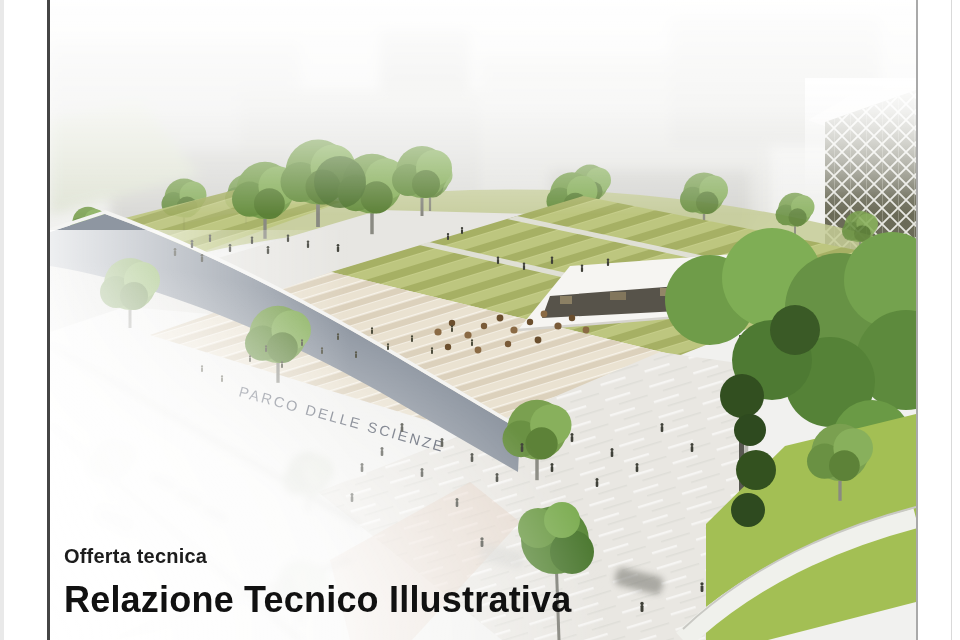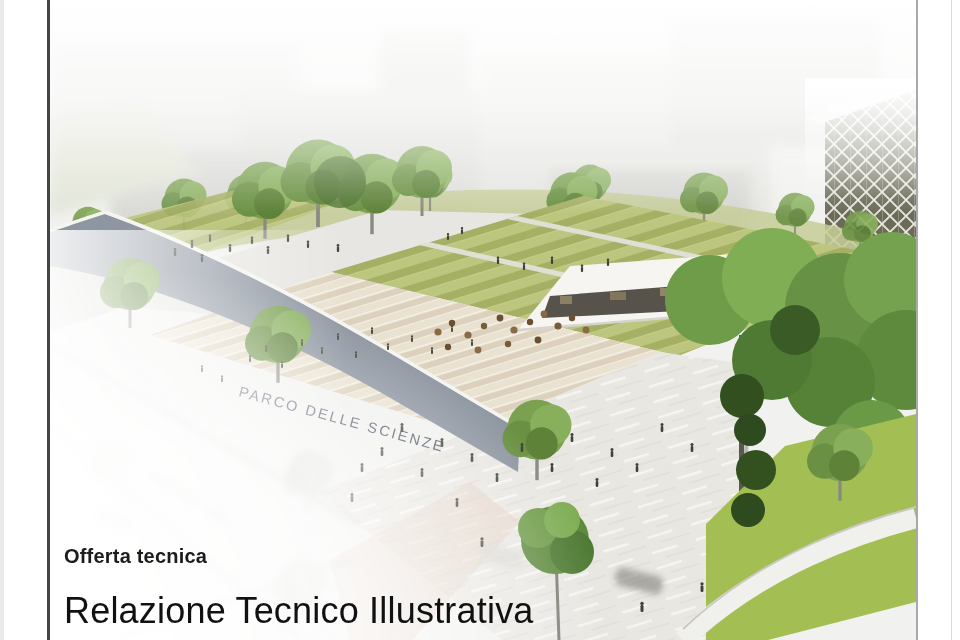--- a/index.html
+++ b/index.html
@@ -6,21 +6,21 @@
     font-family:"Liberation Sans", sans-serif;}
   .stage{position:relative;width:960px;height:640px;background:#ffffff;}
   .edge-strip{position:absolute;left:0;top:0;width:4px;height:640px;background:#e9e9e9;}
   .border-left{position:absolute;left:47px;top:0;width:3px;height:640px;background:#454545;}
   .border-right{position:absolute;left:916px;top:0;width:2px;height:640px;background:#a9a9a9;}
   .faint-line{position:absolute;left:951px;top:0;width:1px;height:640px;background:#d9d9d9;}
   .photo{position:absolute;left:50px;top:0;width:866px;height:640px;overflow:hidden;}
   .photo svg{display:block;width:866px;height:640px;}
   .title-block{position:absolute;left:64px;top:538px;z-index:6;}
   .kicker{font-size:20px;line-height:36px;color:#1c1c1c;font-weight:700;letter-spacing:.2px;}
-  .doc-title{font-size:36px;line-height:42px;color:#111;font-weight:400;margin-top:16px;letter-spacing:.2px;text-align:right;}
+  .doc-title{font-size:36px;line-height:42px;color:#111;font-weight:700;margin-top:5px;letter-spacing:.2px;text-align:right;}
 </style>
 </head>
 <body>
 
 <div class="stage">
   <div class="photo">
     <svg viewBox="0 0 866 640" preserveAspectRatio="none">
       <defs>
         <filter id="blur6">
             <feGaussianBlur stdDeviation="6"></feGaussianBlur>

